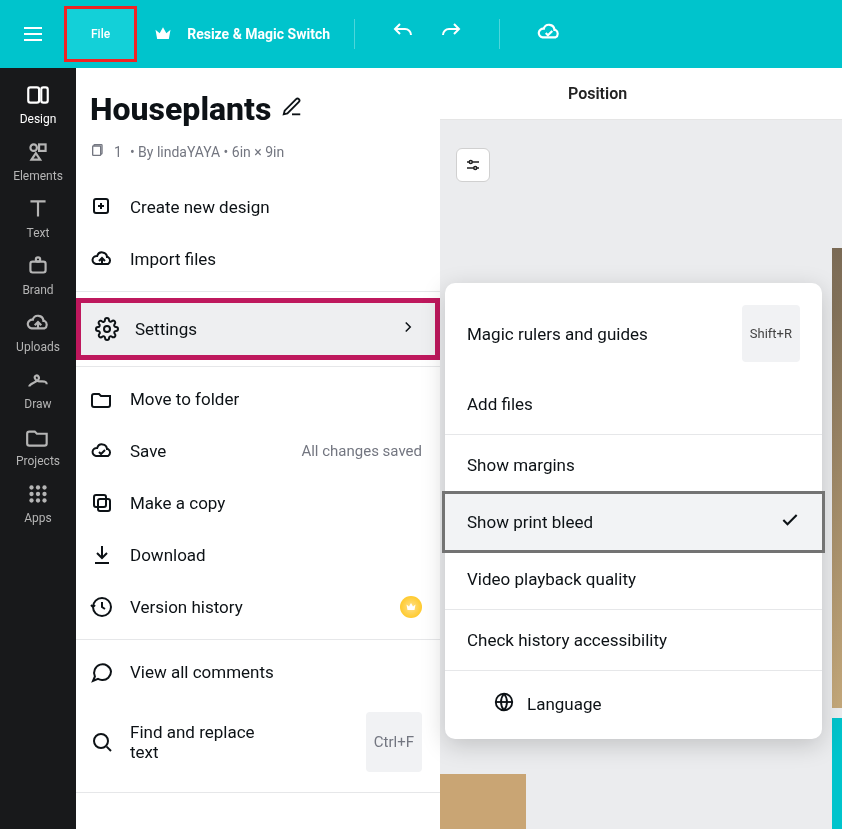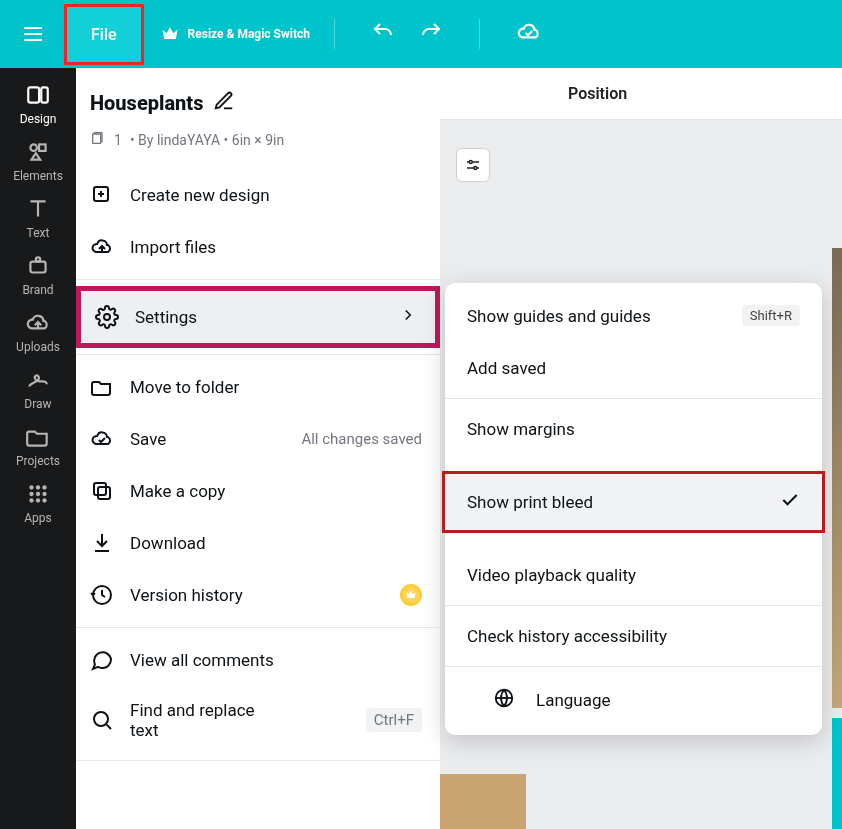--- a/index.html
+++ b/index.html
@@ -1,23 +1,23 @@
 <!DOCTYPE html>
 <html><head>
   <meta charset="utf-8">
   <style>
     * { box-sizing: border-box; margin: 0; padding: 0; font-family: -apple-system, BlinkMacSystemFont, "Segoe UI", Roboto, sans-serif; }
     body { width: 842px; height: 829px; overflow: hidden; position: relative; background: #f5f5f5; }
 
     
     .topbar { height: 68px; background: #00c4cc; display: flex; align-items: center; padding: 0 8px; position: relative; }
     .hamburger { width: 50px; height: 50px; display: flex; align-items: center; justify-content: center; cursor: pointer; }
-    .file-btn { background: #13d0d8; margin-left: 6px; border: 3px solid #ef2424; padding: 18px 24px; color: #fff; font-size: 16px; font-weight: 500; cursor: pointer; }
+    .file-btn { background: #13d0d8; margin-left: 6px; border: 3px solid #ef2424; padding: 18px 24px; color: #fff; font-size: 12px; font-weight: 500; cursor: pointer; }
     .crown { margin-left: 16px; color: #fff; display: flex; align-items: center; }
-    .resize-label { margin-left: 8px; color: #fff; font-size: 12px; font-weight: 700; }
+    .resize-label { margin-left: 14px; color: #fff; font-size: 14px; font-weight: 700; }
     .top-sep { width: 1px; height: 30px; background: rgba(255,255,255,0.3); margin: 0 24px; }
     .top-icon { color: #fff; cursor: pointer; margin: 0 12px; }
 
     
     .sidebar { position: absolute; left: 0; top: 68px; width: 76px; height: calc(100% - 68px); background: #18191b; display: flex; flex-direction: column; align-items: center; padding-top: 14px; gap: 13px; }
     .side-item { display: flex; flex-direction: column; align-items: center; color: #b5b5b5; font-size: 12px; cursor: pointer; gap: 4px; }
     .side-item.active { color: #fff; }
     .side-item svg { width: 26px; height: 26px; }
 
     
@@ -27,44 +27,44 @@
     .adj-btn { position: absolute; top: 80px; left: 380px; background: #fff; border: 1px solid #d0d0d0; border-radius: 6px; width: 34px; height: 34px; display: flex; align-items: center; justify-content: center; }
 
     .canvas-rect { position: absolute; top: 180px; right: 0; width: 10px; height: 460px; background: linear-gradient(#7a6a55, #c4a87a); }
     .canvas-rect2 { position: absolute; bottom: 0; left: 340px; width: 110px; height: 55px; background: #c9a574; }
     .cyan-strip { position: absolute; top: 650px; right: 0; width: 10px; height: 180px; background: #00c4cc; }
 
     
     .file-menu { position: absolute; left: 76px; top: 68px; width: 364px; height: calc(100% - 68px); background: #fff; display: flex; flex-direction: column; z-index: 10; }
     .file-header { padding: 22px 18px 12px 14px; }
     .file-title-row { display: flex; align-items: center; gap: 10px; }
-    .file-title { font-size: 20px; font-weight: 800; color: #0d1216; }
+    .file-title { font-size: 32px; font-weight: 800; color: #0d1216; }
     .file-meta { margin-top: 14px; color: #737680; font-size: 14px; display: flex; align-items: center; gap: 8px; }
 
     .menu-list { display: flex; flex-direction: column; padding: 8px 0; }
     .menu-item { display: flex; align-items: center; padding: 14px 18px 14px 14px; font-size: 17px; color: #0d1216; cursor: pointer; gap: 16px; position: relative; }
     .menu-item.hover { background: #eeeff1; }
     .menu-item svg.mi { width: 24px; height: 24px; flex-shrink: 0; }
     .menu-item .right { margin-left: auto; color: #737680; font-size: 15px; }
     .menu-item .chev { margin-left: auto; }
     .menu-sep { height: 1px; background: #e6e7e9; margin: 6px 0; }
 
     .highlight-red { border: 5px solid #be185d; }
 
     .badge-premium { width: 22px; height: 22px; border-radius: 50%; background: radial-gradient(#ffe08a,#ffc107); display:flex;align-items:center;justify-content:center; position:absolute; right:18px; }
 
     
     .submenu { position: absolute; left: 445px; top: 283px; width: 377px; background: #fff; border-radius: 10px; box-shadow: 0 6px 24px rgba(0,0,0,0.18); z-index: 20; padding: 6px 0; }
     .sub-item { display: flex; align-items: center; padding: 16px 22px; font-size: 17px; color: #0d1216; cursor: pointer; position: relative; }
     .sub-item.hover { background: #f2f3f5; }
     .sub-sep { height: 1px; background: #e6e7e9; margin: 4px 0; }
-    .kbd { margin-left: auto; background: #f1f2f4; border-radius: 4px; padding: 3px 8px; font-size: 13px; color: #444; }
+    .kbd { margin-left: auto; background: #f1f2f4; border-radius: 4px; padding: 21px 8px; font-size: 13px; color: #444; }
     .check { margin-left: auto; }
-    .sub-highlight { border: 3px solid #b91c1c; margin: 16px -3px; }
-    .lang-row { display:flex; align-items:center; gap:21px;padding-left:48px; }
+    .sub-highlight { border: 3px solid #737373; margin: 0 -3px; }
+    .lang-row { display:flex; align-items:center; gap:12px;padding-left:48px; }
   </style>
 </head>
 <body>
 
 <div class="topbar">
   <div class="hamburger">
     <svg width="24" height="24" viewBox="0 0 24 24" fill="none" stroke="#fff" stroke-width="2">
         <line x1="3" y1="6" x2="21" y2="6"></line>
         <line x1="3" y1="12" x2="21" y2="12"></line>
         <line x1="3" y1="18" x2="21" y2="18"></line>
@@ -298,25 +298,25 @@
 
     <div class="menu-item">
       
       
     </div>
   </div>
 </div>
 
 <div class="submenu">
   <div class="sub-item">
-    <span>Show guides and guides</span>
+    <span>Magic rulers and guides</span>
     <span class="kbd">Shift+R</span>
   </div>
   <div class="sub-item">
-    <span>Add saved</span>
+    <span>Add files</span>
   </div>
   <div class="sub-sep"></div>
   <div class="sub-item">
     <span>Show margins</span>
   </div>
   <div class="sub-item hover sub-highlight">
     <span>Show print bleed</span>
     <span class="check">
       <svg width="20" height="20" viewBox="0 0 24 24" fill="none" stroke="#0d1216" stroke-width="2.5">
           <polyline points="20 6 9 17 4 12"></polyline>

